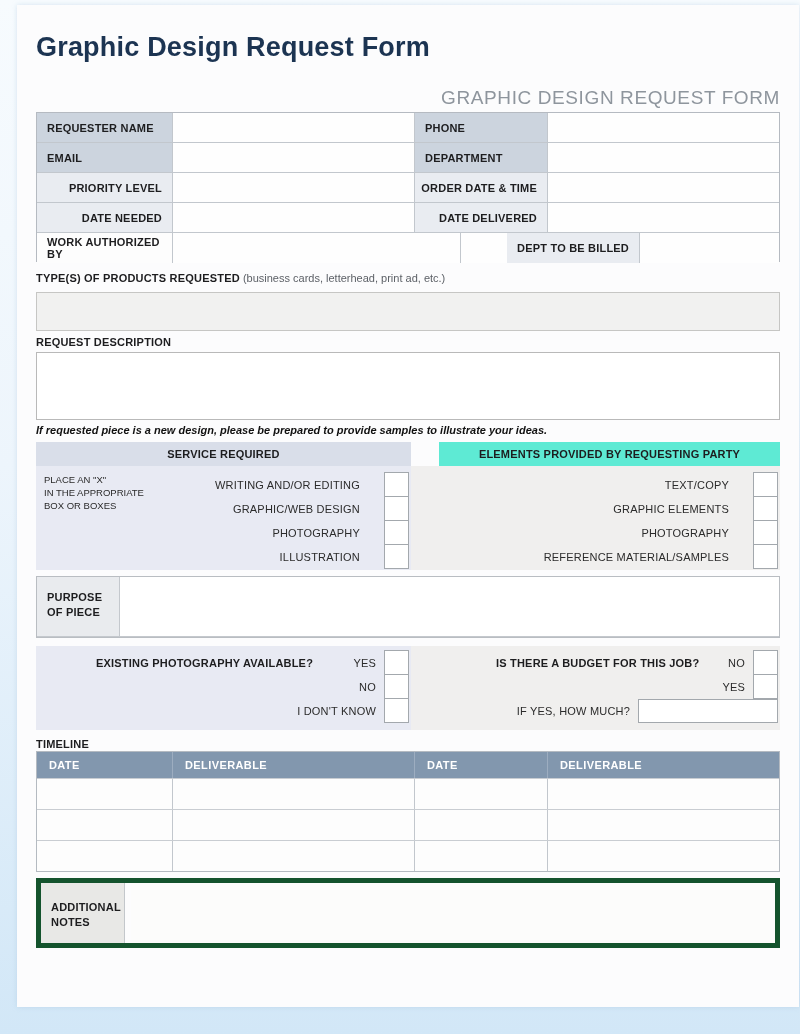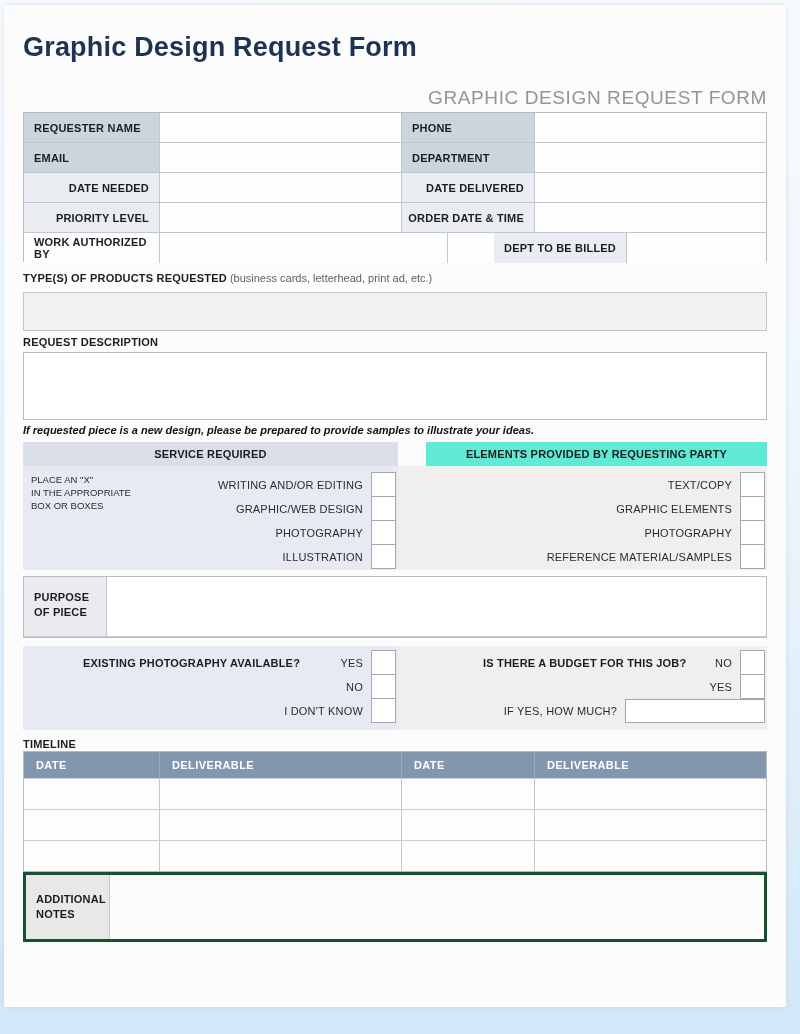--- a/index.html
+++ b/index.html
@@ -4,21 +4,21 @@
 <style>
   * { margin:0; padding:0; box-sizing:border-box; }
   html,body { width:800px; height:1034px; }
   body {
     font-family:"Liberation Sans", sans-serif;
     background:linear-gradient(180deg,#f7fbfe 0%, #edf5fc 45%, #d2e7f7 100%);
     position:relative;
     color:#1d1d1f;
   }
   .page {
-    position:absolute; left:4px; top:5px; width:782px; height:1002px;
+    position:absolute; left:17px; top:5px; width:782px; height:1002px;
     background:#fcfcfd; padding:0 19px;
     box-shadow:0 0 5px rgba(150,185,215,.35);
     overflow:hidden;
   }
   .title { margin-top:27px; font-size:27px; font-weight:bold; color:#1c3452; letter-spacing:.2px; }
   .subtitle { margin-top:25px; margin-bottom:4px; text-align:right; font-size:19px; line-height:20px;
               color:#8e959d; letter-spacing:.6px; }
 
   
   .info-table { border:1px solid #b5bac1; height:150px; }
@@ -49,21 +49,21 @@
   .svc-head-right { flex:1; background:#5eead4; font-weight:bold; font-size:11px;
                     display:flex; align-items:center; justify-content:center; letter-spacing:.2px;margin-left:28px; }
   .svc-body { display:flex; height:104px; }
   .svc-left  { width:375px; background:#e8eaf3; display:flex; padding-top:6px; }
   .svc-right { flex:1; background:#f0efee; padding-top:6px; }
   .svc-instr { width:122px; padding:2px 0 0 8px; font-size:9.5px; line-height:1.35; color:#2a2a2a; }
   .svc-instr span { display:block; }
   .svc-items { flex:1; }
   .item-row { display:flex; align-items:center; height:25px; }
   .item-row + .item-row { margin-top:-1px; }
-  .item-label { flex:1; text-align:right; padding-right:8px; font-size:11px; color:#2b2b2b; letter-spacing:.2px; }
+  .item-label { flex:1; text-align:right; padding-right:24px; font-size:11px; color:#2b2b2b; letter-spacing:.2px; }
   .cbx { width:25px; height:25px; background:#fff; border:1px solid #a3a8ad; margin-right:2px; flex:none; }
 
   
   .pt { margin-top:6px; border:1px solid #b9bdc2; }
   .pt-row { display:flex; height:60px; background:#fff; }
   .pt-row:first-child { border-bottom:1px solid #c4c8cd; }
   .pt-lab { width:83px; background:#e9ebee; border-right:1px solid #c4c8cd;
             font-weight:bold; font-size:11px; line-height:1.4; padding:13px 8px 0 10px; letter-spacing:.2px; }
   .pt-val { flex:1; background:#fff; }
 
@@ -84,21 +84,21 @@
   .tl-label { margin-top:8px; height:13px; font-size:11px; font-weight:bold; letter-spacing:.2px; }
   .tl-table { border:1px solid #b4bac1; }
   .tl-head { display:flex; height:26px; background:#8297ae; }
   .tl-head .cell { border-right:1px solid #9dadc0; color:#fff; font-weight:bold; font-size:11px;
                    padding-left:12px; letter-spacing:.4px; }
   .tl-head .c4 { border-right:none; }
   .tl-row { display:flex; height:31px; background:#fdfdfd; border-top:1px solid #c9cdd2; }
   .tl-row .cell { background:#fdfdfd; }
 
   
-  .notes { margin-top:0; display:flex; height:70px; border:3px solid #14532d;gap:6px; }
+  .notes { margin-top:6px; display:flex; height:70px; border:5px solid #14532d;gap:6px; }
   .notes-lab { width:84px; background:#e8e8e6; border-right:1px solid #c3c7cb;
                font-weight:bold; font-size:11px; line-height:1.4; padding:17px 8px 0 10px; letter-spacing:.2px; }
   .notes-val { flex:1; background:#fcfcfb; }
 </style>
 </head>
 <body>
 
 <div class="page">
 
   <div class="title">Graphic Design Request Form</div>
@@ -111,29 +111,29 @@
       <div class="cell c3 lab lab-dark">PHONE</div>
       <div class="cell c4 val"></div>
     </div>
     <div class="it-row">
       <div class="cell c1 lab lab-dark">EMAIL</div>
       <div class="cell c2 val"></div>
       <div class="cell c3 lab lab-dark">DEPARTMENT</div>
       <div class="cell c4 val"></div>
     </div>
     <div class="it-row">
+      <div class="cell c1 lab lab-light">PRIORITY LEVEL</div>
+      <div class="cell c2 val"></div>
+      <div class="cell c3 lab lab-light">ORDER DATE &amp; TIME</div>
+      <div class="cell c4 val"></div>
+    </div>
+    <div class="it-row">
       <div class="cell c1 lab lab-light">DATE NEEDED</div>
       <div class="cell c2 val"></div>
       <div class="cell c3 lab lab-light">DATE DELIVERED</div>
-      <div class="cell c4 val"></div>
-    </div>
-    <div class="it-row">
-      <div class="cell c1 lab lab-light">PRIORITY LEVEL</div>
-      <div class="cell c2 val"></div>
-      <div class="cell c3 lab lab-light">ORDER DATE &amp; TIME</div>
       <div class="cell c4 val"></div>
     </div>
     <div class="it-row">
       <div class="cell c1 lab lab-white">WORK AUTHORIZED BY</div>
       <div class="cell c2 val"></div>
       <div class="cell c3 lab lab-light">DEPT TO BE BILLED</div>
       <div class="cell c4 val"></div>
     </div>
   </div>
 

